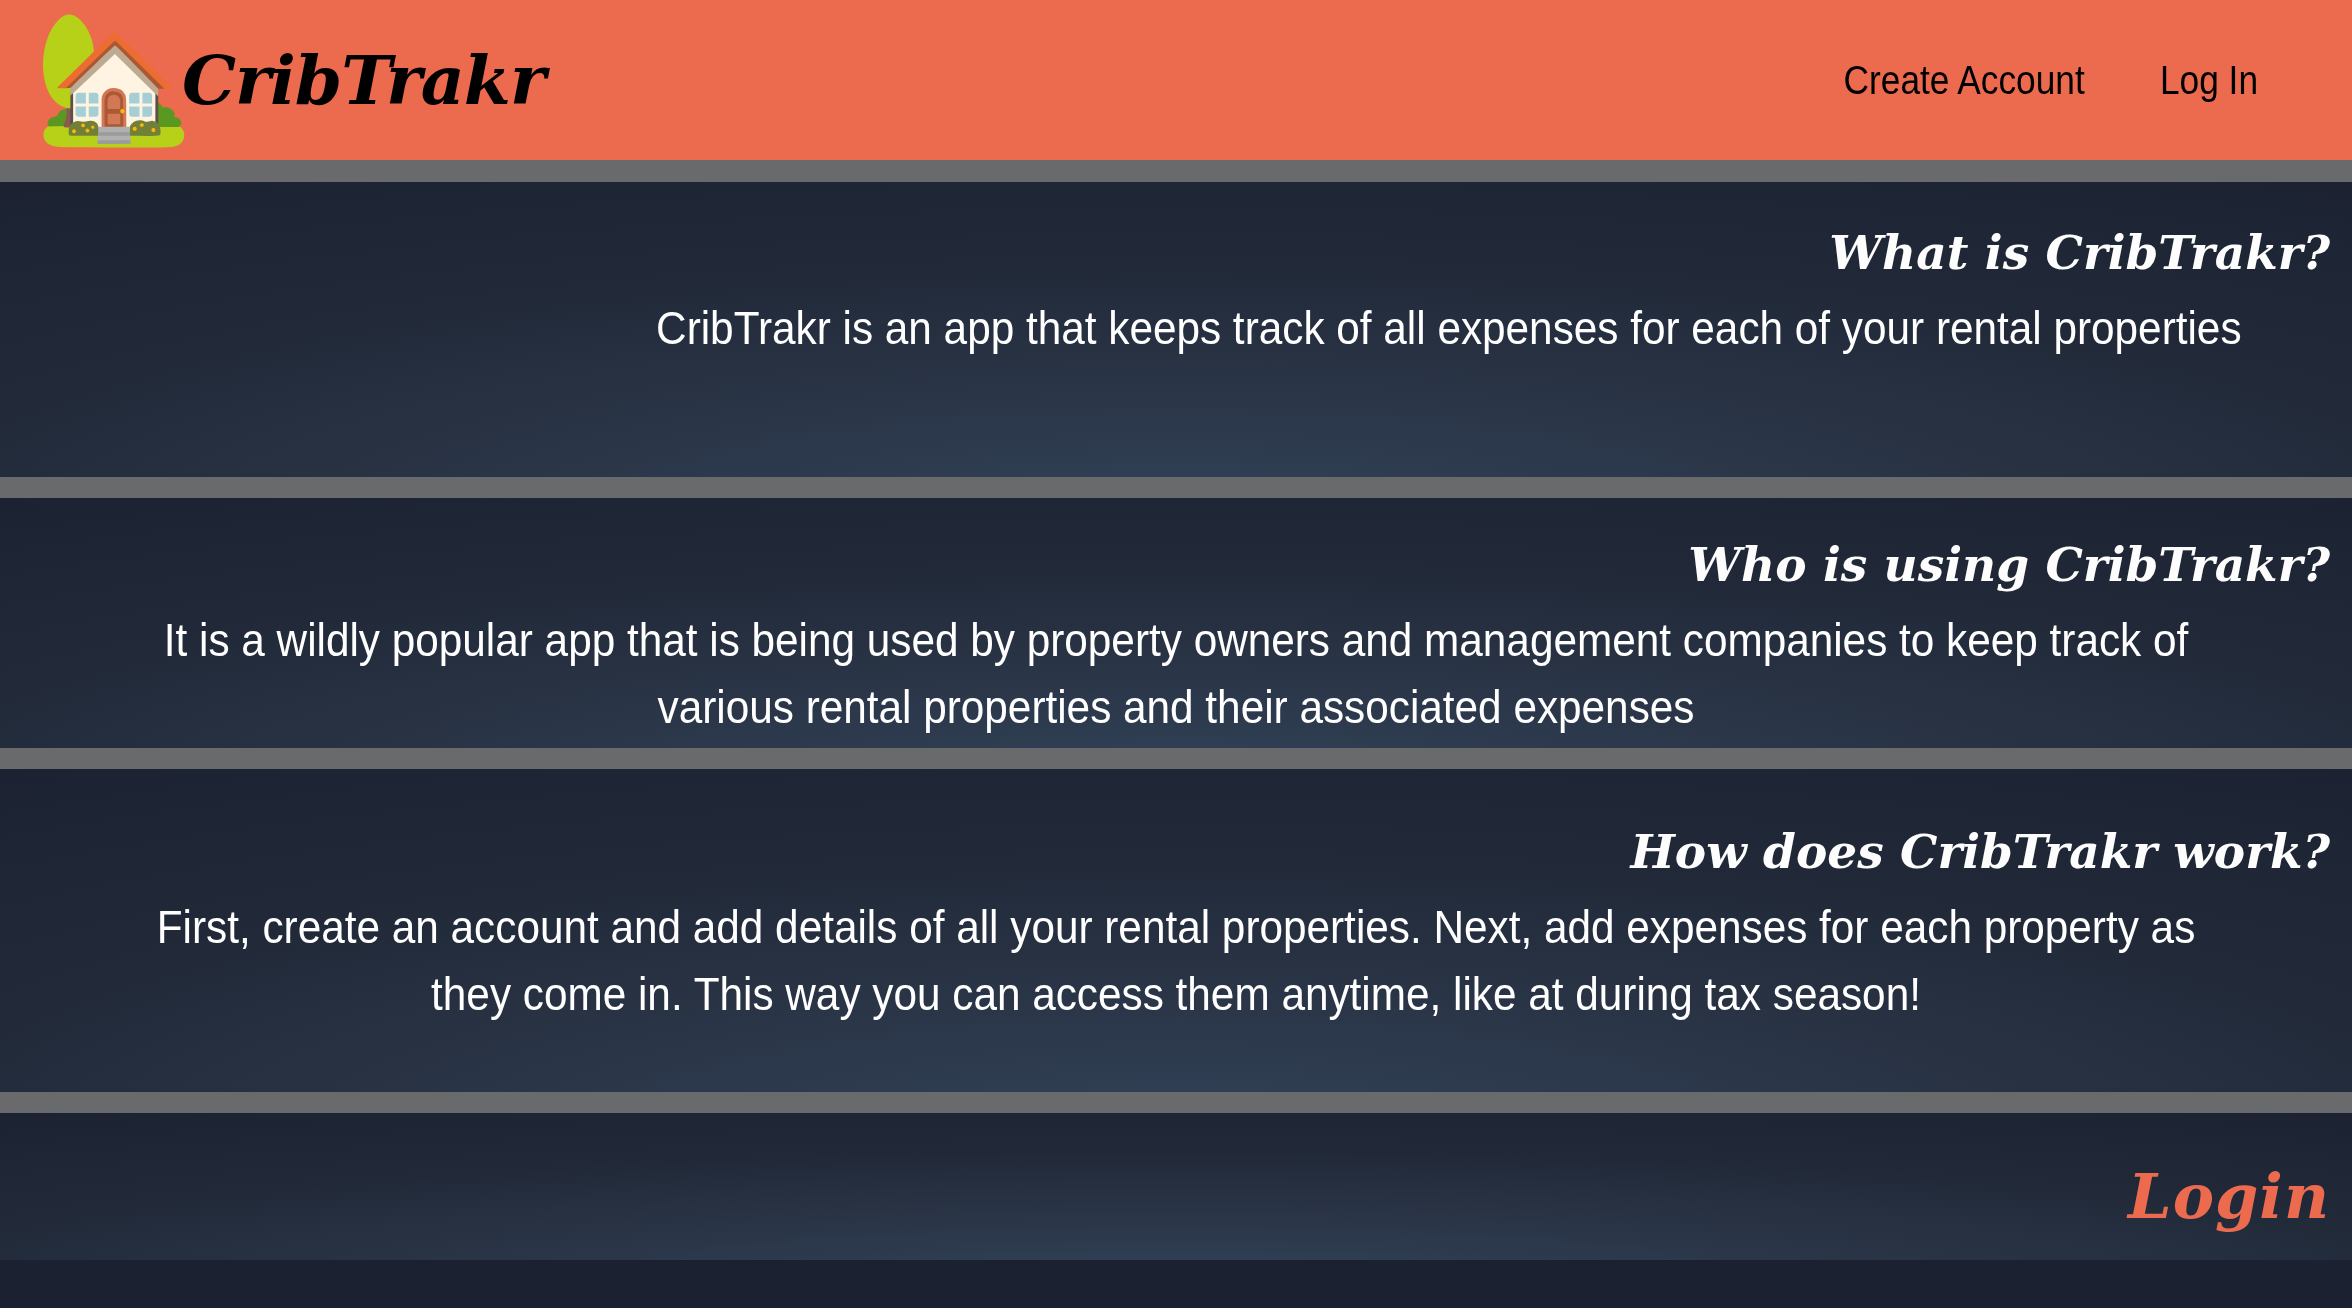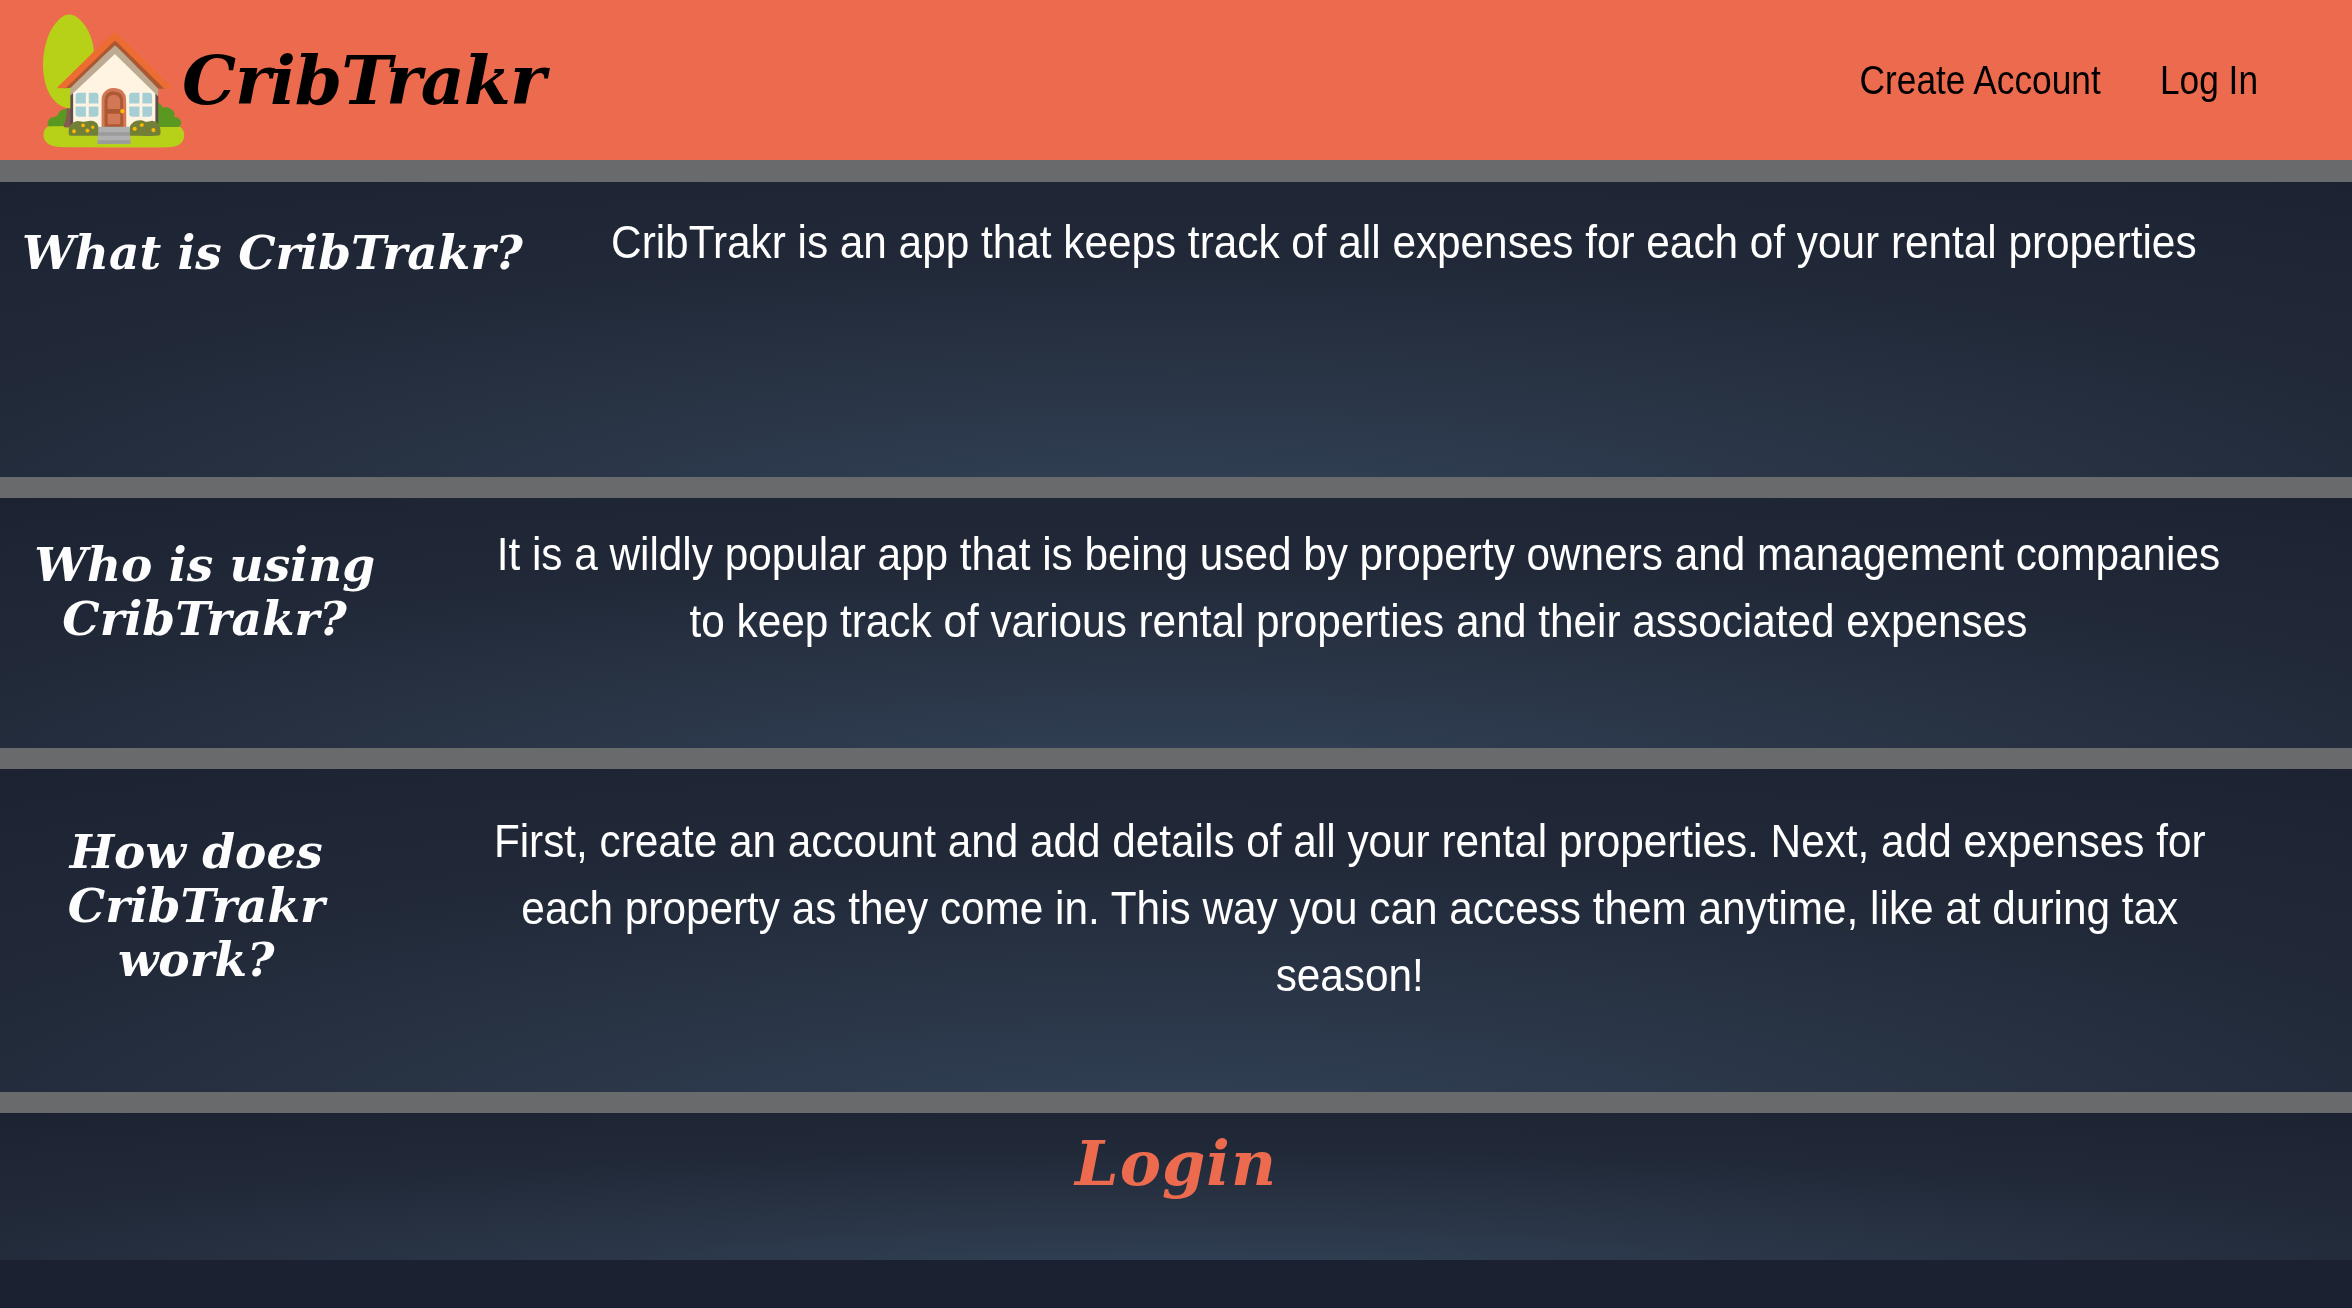--- a/index.html
+++ b/index.html
@@ -43,21 +43,21 @@
     font-style: italic;
     font-size: 68px;
     color: #000;
     letter-spacing: -1px;
     line-height: 1;
     margin-left: -6px;
   }
   .nav {
     display: flex;
     align-items: flex-end;
-    gap: 32px;
+    gap: 48px;
     padding-right: 56px;
   }
   .nav-link {
     font-family: "Liberation Sans Narrow", "Liberation Sans", sans-serif;
     font-size: 41px;
     color: #000;
     text-decoration: none;
     white-space: nowrap;
     transform: scaleX(0.86);
     transform-origin: center;
@@ -74,22 +74,22 @@
 
   
   .section {
     position: relative;
     width: 100%;
     background:
       radial-gradient(ellipse 95% 150% at 50% 118%, #33445a 0%, #2a3547 32%, #212938 62%, #1b2130 100%);
     overflow: hidden;
     padding: 0 22px;
     display: flex;
-    flex-direction: row;
-    align-items: flex-start;
+    flex-direction: column;
+    align-items: flex-end;
   }
   .section-1 { height: 295px; padding-top: 26px; }
   .section-2 { height: 250px; padding-top: 22px; }
   .section-3 { height: 323px; padding-top: 38px; }
   .section-4 { height: 147px; justify-content: center; padding-top: 0; }
 
   .heading {
     font-family: "DejaVu Serif", "Liberation Serif", serif;
     font-weight: bold;
     font-style: italic;

